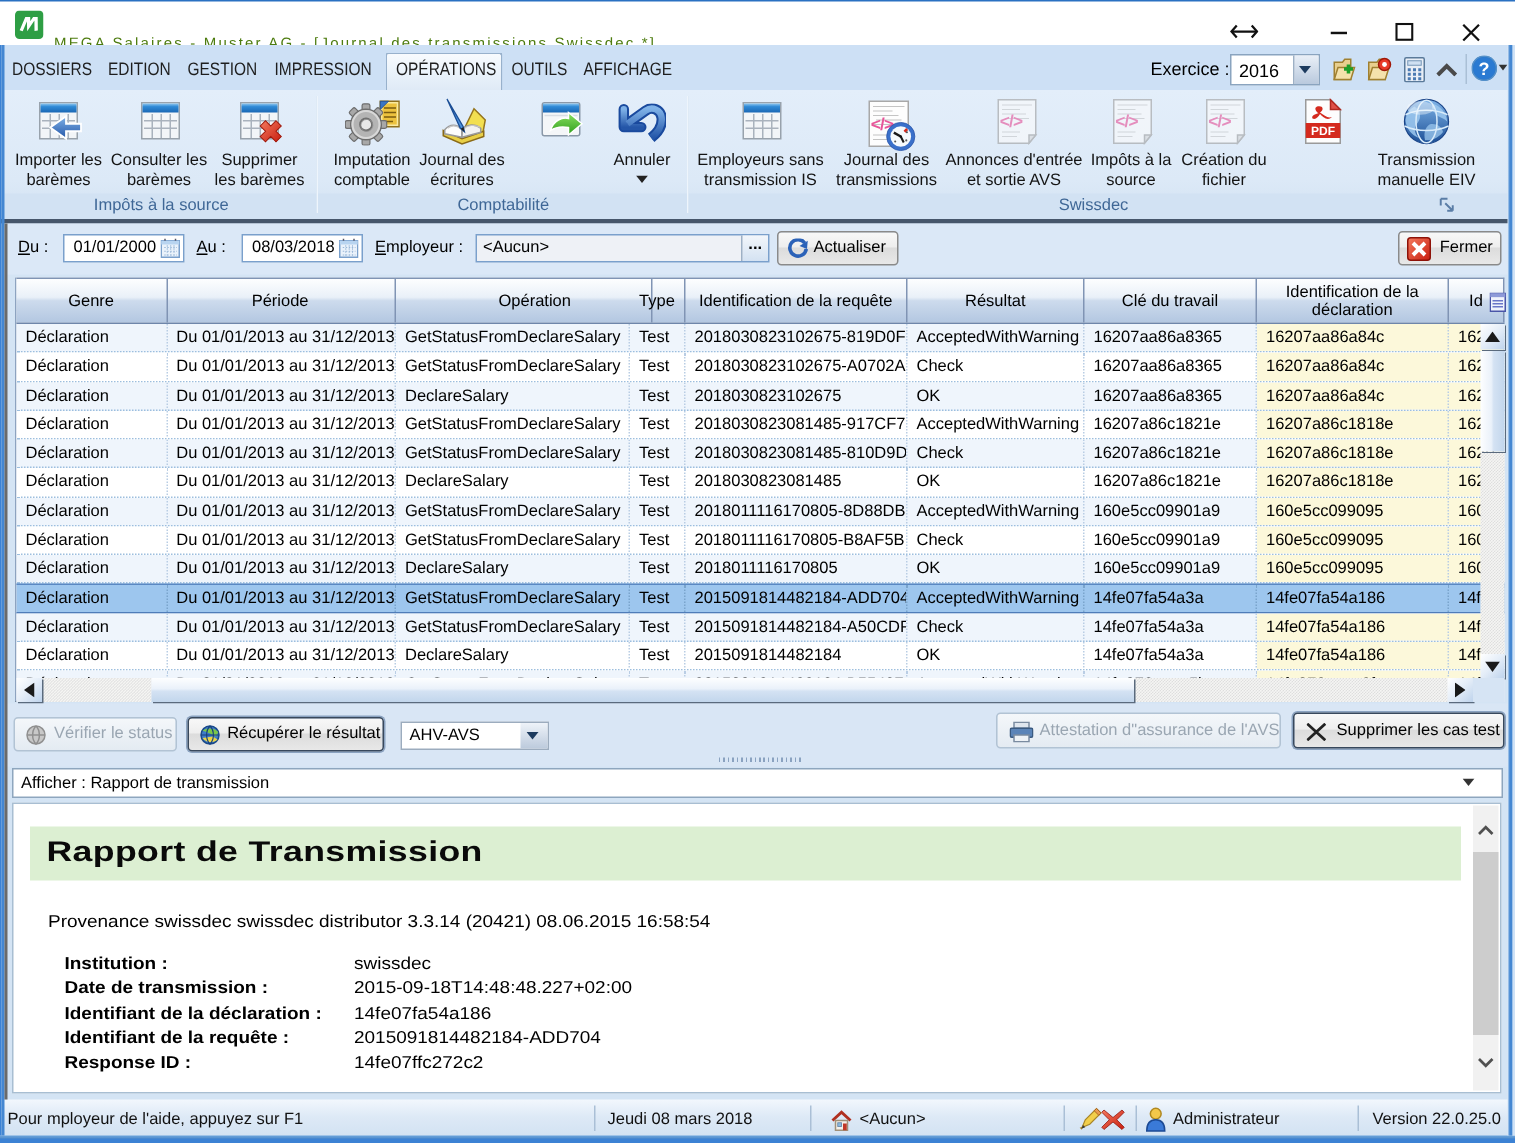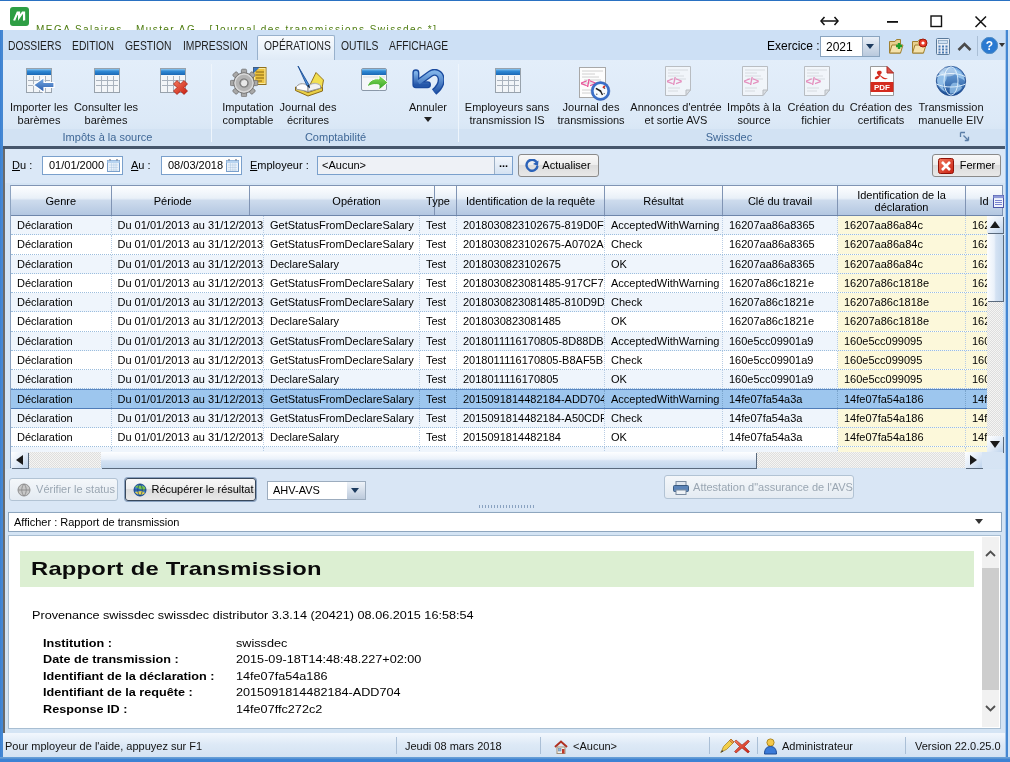--- a/index.html
+++ b/index.html
@@ -88,21 +88,21 @@
 <div id="opertab"></div>
 <div class="mitem" style="left:8px">DOSSIERS</div>
 <div class="mitem" style="left:72px">EDITION</div>
 <div class="mitem" style="left:125px">GESTION</div>
 <div class="mitem" style="left:183px">IMPRESSION</div>
 <div class="mitem" style="left:264px">OPÉRATIONS</div>
 <div class="mitem" style="left:341px">OUTILS</div>
 <div class="mitem" style="left:389px">AFFICHAGE</div>
 <div id="exlabel">Exercice :</div>
 <div id="excombo">
-    <span class="t">2021</span>
+    <span class="t">2016</span>
     <span class="ar"></span>
     <svg style="position:absolute;right:4px;top:7px" width="9" height="6">
       <path d="M0 0 L8 0 L4 5 Z" fill="#1c3a5e"></path>
     </svg>
   </div>
 <svg style="position:absolute;left:887px;top:37px" width="18" height="19" viewBox="0 0 18 19">
     <path d="M2.5 4.5 L8 4.5 L9.5 2.5 L13.5 2.5 L13.5 16 L2.5 16 Z" fill="#e8cf8e" stroke="#a08030"></path>
     <path d="M2.5 16 L5 8 L16 8 L13.5 16 Z" fill="#f4e2ac" stroke="#a08030"></path>
     <path d="M12 6 V12 M9 9 H15" stroke="#1e9e28" stroke-width="2.4"></path>
   </svg>
@@ -180,20 +180,21 @@
         <rect x="4" y="4" width="24" height="6" fill="url(#tblhead)"></rect>
         <path d="M5 15.5H27M5 20.5H27M10.5 11V27M16.5 11V27M22.5 11V27" stroke="#a9b2bd" fill="none"></path>
       </svg>
   <div class="rlabel" style="left:2px;width:200px">Consulter les<br>barèmes</div>
   <svg class="ricon" style="left:153px" viewBox="0 0 32 32">
         <rect x="3.5" y="3.5" width="25" height="24" fill="#f2f5f8" stroke="#98a2ac"></rect>
         <rect x="4" y="4" width="24" height="6" fill="url(#tblhead)"></rect>
         <path d="M5 15.5H27M5 20.5H27M10.5 11V27M16.5 11V27M22.5 11V27" stroke="#a9b2bd" fill="none"></path>
         <path d="M16.5 19 L20 15.5 L23.5 19 L27 15.5 L30.5 19 L27 22.5 L30.5 26 L27 29.5 L23.5 26 L20 29.5 L16.5 26 L20 22.5 Z" fill="url(#redx)" stroke="#9e1508" stroke-width="0.7"></path>
       </svg>
+  <div class="rlabel" style="left:69px;width:200px">Supprimer<br>les barèmes</div>
   <div class="gcap">Impôts à la source</div>
 </div>
 <div class="gsep" style="left:210px"></div>
 
 <div class="group" style="left:212px;width:245px">
   <svg class="ricon" style="left:17px;width:38px" viewBox="0 0 38 32">
     <g>
           <rect x="23.5" y="2.5" width="12.5" height="17" fill="#ecc23e" stroke="#90701c"></rect>
           <rect x="24.5" y="3.5" width="10.5" height="15" fill="none" stroke="#f8e9a0" stroke-width="1"></rect>
           <path d="M26 7H34M26 10H34M26 13H34M26 16H32" stroke="#7a5c10" stroke-width="0.9"></path>
@@ -296,21 +297,20 @@
         <text x="4.5" y="19.5" font-family="Liberation Sans" font-weight="bold" font-size="11.5" fill="#e8559a" style="letter-spacing:-0.5px">&lt;/&gt;</text>
       </svg>
   <div class="rlabel" style="left:256px;width:200px">Création du<br>fichier</div>
   <svg class="ricon" style="left:406px" viewBox="0 0 32 32">
         <path d="M4.5 1.5 H21 L27.5 8 V30.5 H4.5 Z" fill="#fdfdfd" stroke="#9a9a9a"></path>
         <path d="M21 1.5 L21 8 L27.5 8 Z" fill="#e05048" stroke="#b02820"></path>
         <path d="M12 6 C16 5 17 8 14 10 C17 12 19 14 22 13 C19 16 16 13 14 11 C13 13 11 15 9 14 C8 12 11 11 13 10.5 C11 9 10 7 12 6 Z" fill="#d42a1e"></path>
         <rect x="4.5" y="17" width="23" height="10" fill="#d42a1e"></rect>
         <text x="8" y="25" font-family="Liberation Sans" font-weight="bold" font-size="8" fill="#fff">PDF</text>
       </svg>
-  <div class="rlabel" style="left:321px;width:200px">Création des<br>certificats</div>
   <svg class="ricon" style="left:475px" viewBox="0 0 32 32">
         <circle cx="16" cy="16" r="14.7" fill="url(#globeg)" stroke="#1a4488" stroke-width="0.8"></circle>
         <path d="M8 6 C12 9 13 13 10 17 C7 20 8 24 11 27 C6 25 2.5 21 2 15 C3 10 5 7.5 8 6 Z" fill="#9cc8ee" opacity="0.85"></path>
         <path d="M20 4 C26 6 29.5 11 29.8 16 C27 13 24 13.5 22 11 C20 8.5 19 6 20 4 Z" fill="#9cc8ee" opacity="0.85"></path>
         <path d="M18 18 C22 17 26 19 27 23 C24 27 19 29 15 28.5 C14 24 15 20 18 18 Z" fill="#9cc8ee" opacity="0.75"></path>
         <ellipse cx="16" cy="16" rx="7" ry="14.2" fill="none" stroke="#d8ebfa" stroke-width="1"></ellipse>
         <path d="M2 11.5 C10 7.5 22 7.5 30 11.5 M1.3 19 C10 23 22 23 30.7 19" stroke="#d8ebfa" stroke-width="1" fill="none"></path>
         <ellipse cx="12" cy="7" rx="9" ry="4.5" fill="#fff" opacity="0.4"></ellipse>
       </svg>
   <div class="rlabel" style="left:391px;width:200px">Transmission<br>manuelle EIV</div>
@@ -359,21 +359,21 @@
         <rect x="0.5" y="0.5" width="15" height="15" rx="2" fill="url(#redx)" stroke="#8e1208"></rect>
         <path d="M4 4 L12 12 M12 4 L4 12" stroke="#fff" stroke-width="2.6"></path>
       </svg>
     Fermer</div>
 </div>
 <div id="grid">
 <div id="ghead">
 <div class="hcell" style="left:0px;width:100.5px">
         <span>Genre</span>
       </div>
-<div class="hcell" style="left:86px;width:152.5px">
+<div class="hcell" style="left:100px;width:152.5px">
         <span>Période</span>
       </div>
 <div class="hcell" style="left:268px;width:156px">
         <span>Opération</span>
       </div>
 <div class="hcell" style="left:409px;width:37px">
         <span>Type</span>
       </div>
 <div class="hcell" style="left:594px;width:118px">
         <span>Résultat</span>
@@ -592,20 +592,25 @@
         <path d="M0 0 L8 0 L4 5 Z" fill="#1c3a5e"></path>
       </svg>
   </div>
   <div class="btn" style="left:663px;top:6px;width:190px;height:24px;line-height:22px;background:linear-gradient(180deg,#f4f7fa,#e4ebf2);border:1px solid #b2c3d4;color:#9aa6b2;padding-left:28px">
     <svg style="position:absolute;left:8px;top:5px" width="16" height="14" viewBox="0 0 16 14">
         <rect x="3" y="0.5" width="10" height="4" fill="#dfe6ee" stroke="#7a8ba0"></rect>
         <rect x="0.5" y="4.5" width="15" height="6" rx="1" fill="#5b84b8" stroke="#3a5a80"></rect>
         <rect x="3" y="9" width="10" height="4.5" fill="#eef2f6" stroke="#7a8ba0"></rect>
       </svg>
     Attestation d"assurance de l'AVS</div>
+  <div class="btn" style="left:861px;top:6px;width:141px;height:24px;line-height:22px;border:1px solid #38485c;box-shadow:0 0 0 1px #8aa2c0;padding-left:26px">
+    <svg style="position:absolute;left:8px;top:6px" width="13" height="12">
+        <path d="M0.5 0.5 L12.5 11.5 M12.5 0.5 L0.5 11.5" stroke="#222" stroke-width="1.8"></path>
+      </svg>
+    Supprimer les cas test</div>
   <div style="position:absolute;left:478px;top:36px;width:55px;height:3px;background-image:repeating-linear-gradient(90deg,#8aa2c0 0 1px,transparent 1px 3px)"></div>
 </div>
 <div id="afficher">Afficher : Rapport de transmission</div>
 <svg style="position:absolute;left:975px;top:519px" width="9" height="6">
     <path d="M0 0 L8 0 L4 5 Z" fill="#333"></path>
   </svg>
 <div id="report">
   <div id="repgreen">
       <div id="reptitle">Rapport de Transmission</div>
     </div>

